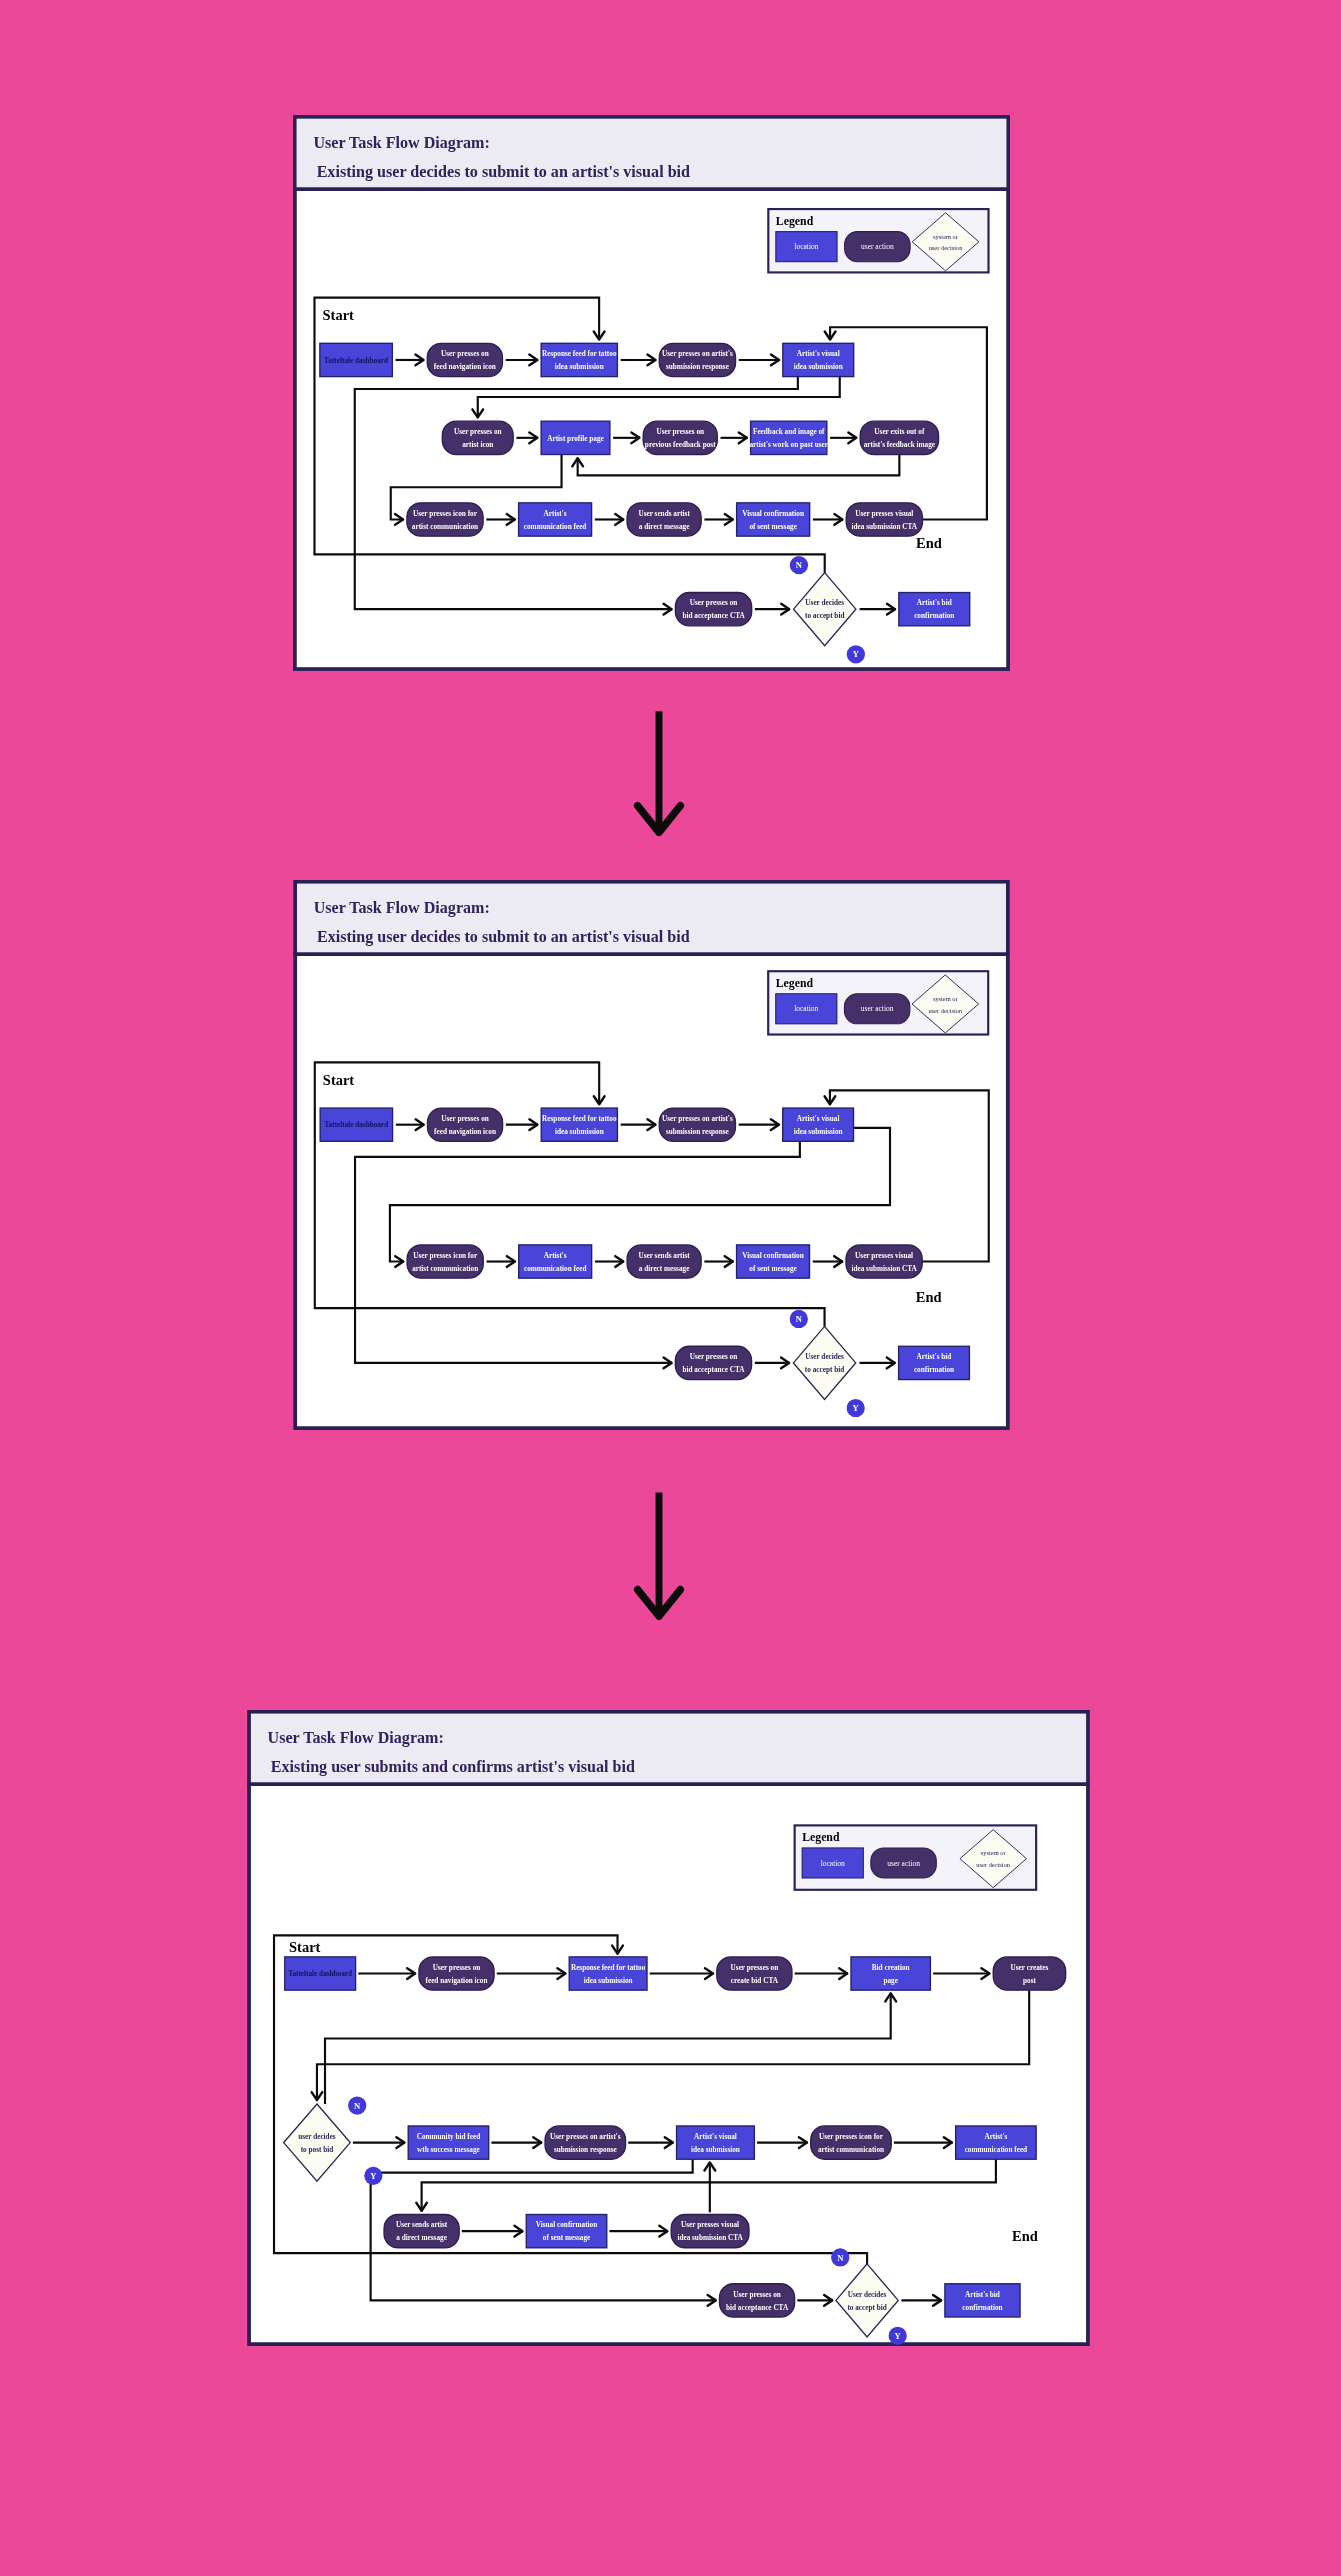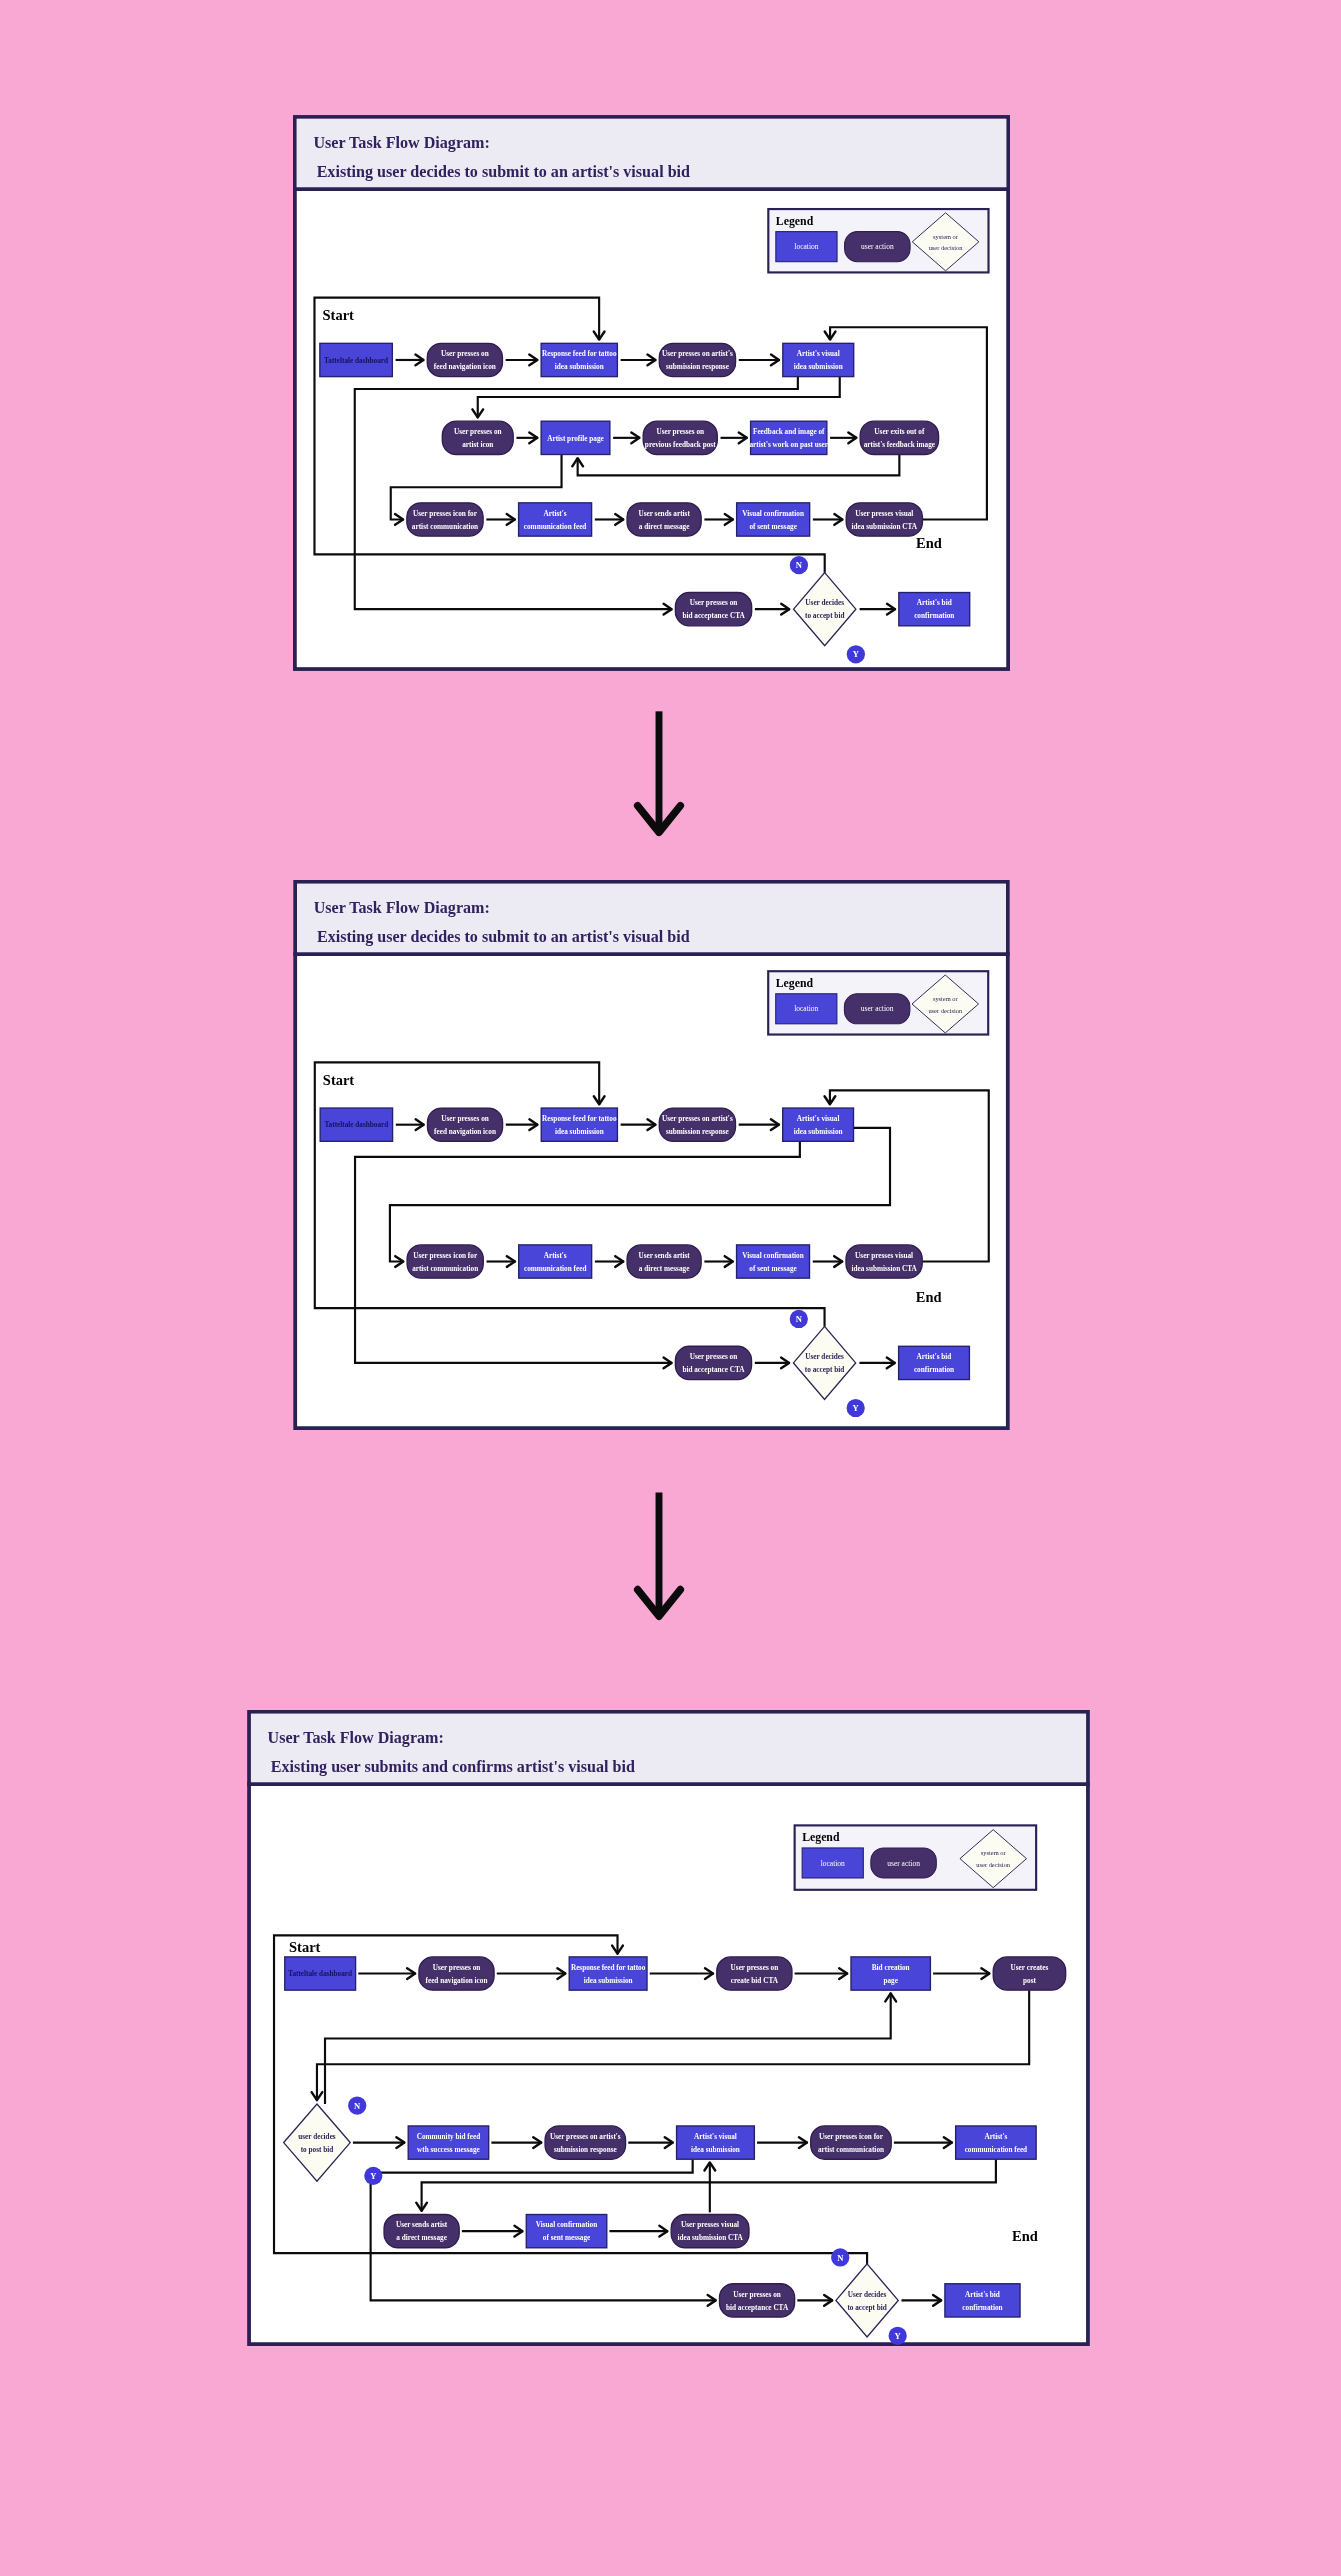--- a/index.html
+++ b/index.html
@@ -1,16 +1,16 @@
 <!DOCTYPE html>
 <html style="font-size:8.6px"><head>
 <meta charset="utf-8">
 <style>
   html,body{margin:0;padding:0;background:#ffffff;}
-  #canvas{position:relative;width:1342px;height:2576px;background:#f9a8d4;overflow:hidden;
+  #canvas{position:relative;width:1342px;height:2576px;background:#ec4899;overflow:hidden;
           font-family:"Liberation Serif", serif;}
   .diagram{position:absolute;}
   svg text{font-family:"Liberation Serif", serif;}
 </style>
 </head>
 <body>
 
 <div id="canvas">
     <div class="diagram" style="left: 293px; top: 115px;"><svg width="717" height="556" viewBox="0 0 1335 1035">
         <defs>

